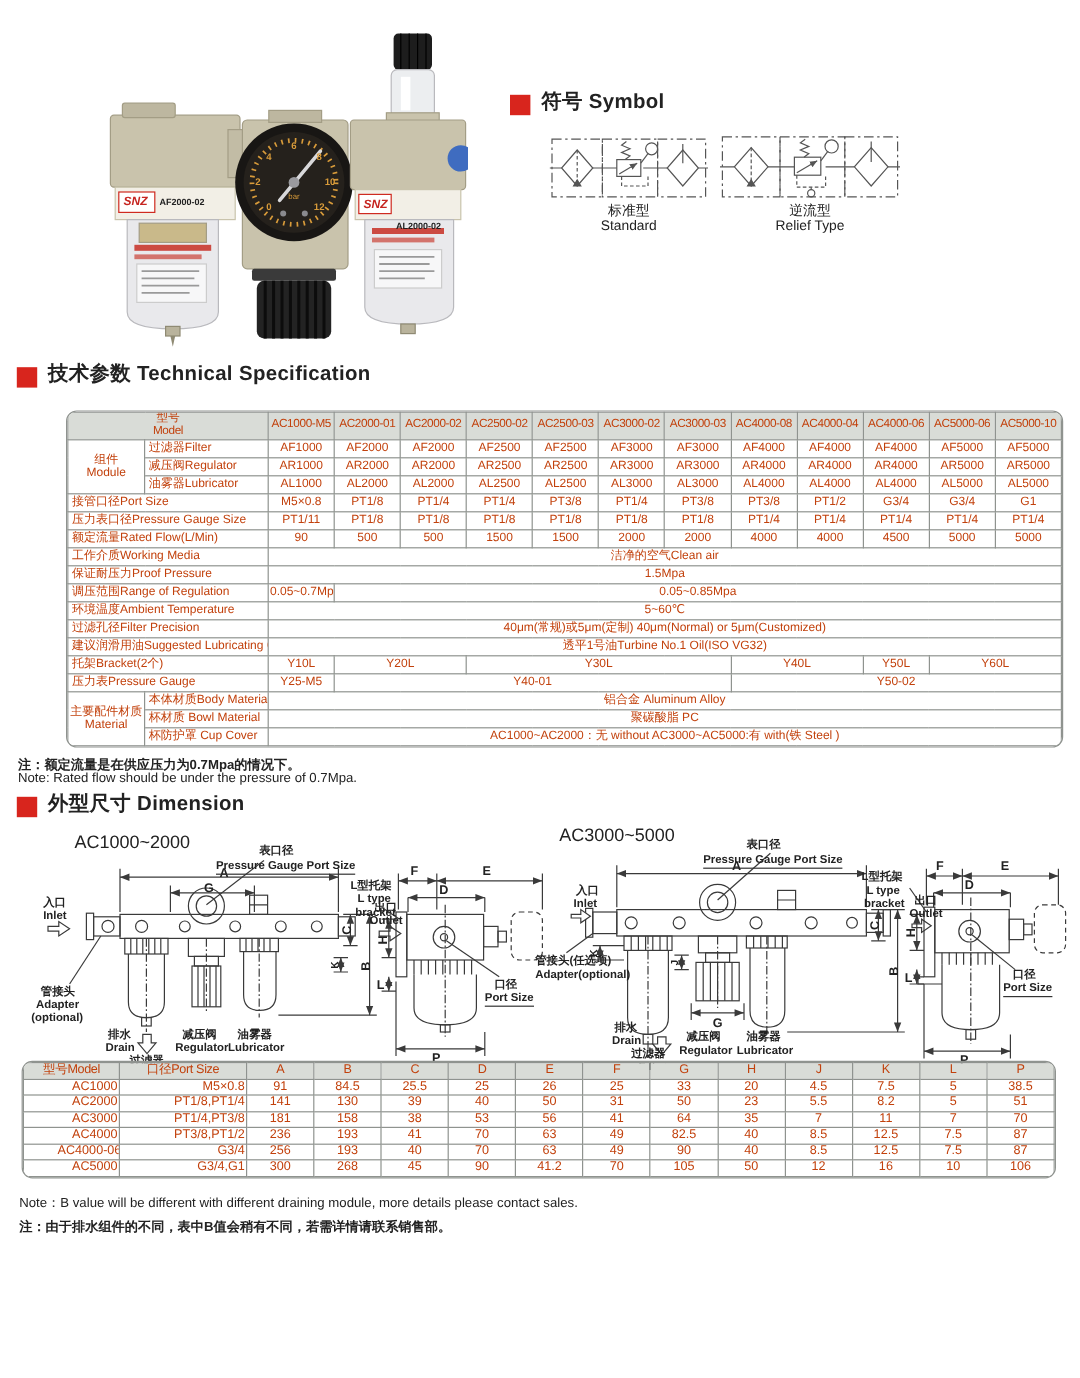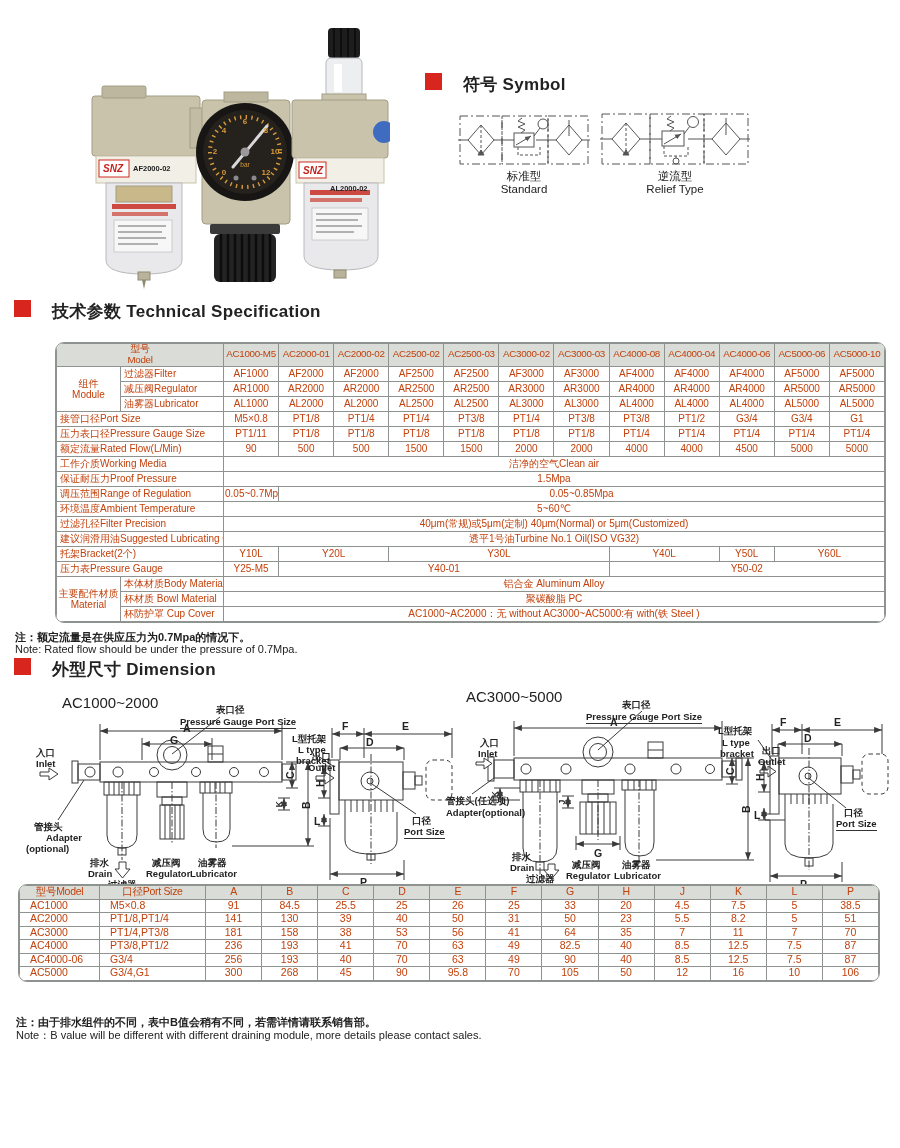--- a/index.html
+++ b/index.html
@@ -1,30 +1,30 @@
 <!DOCTYPE html>
 <html><head>
 <meta charset="utf-8">
 <style>
 *{margin:0;padding:0;box-sizing:border-box}
 body{width:900px;height:1148px;background:#fff;font-family:"Liberation Sans","DejaVu Sans",sans-serif;color:#1a1a1a;position:relative;overflow:hidden}
 .abs{position:absolute}
-.sec-title{position:absolute;display:flex;align-items:flex-start;gap:21px;font-size:17px;font-weight:bold;color:#222;letter-spacing:.3px}
+.sec-title{position:absolute;display:flex;align-items:flex-end;gap:9px;font-size:17px;font-weight:bold;color:#222;letter-spacing:.3px}
 .red-sq{width:17px;height:17px;background:#d8251d;flex:0 0 auto}
 
 .tblwrap{position:absolute;border:1px solid #8f938f;border-radius:9px;overflow:hidden}
 table{border-collapse:collapse;width:100%;table-layout:fixed;text-align:center;color:#c2410c}
 td{border:1px solid #8f938f;padding:0 1px;line-height:1.12;height:15px;font-size:10px;overflow:hidden}
 .spec td{height:15px}
 .dimt td{height:13.5px;font-size:10.5px}
 .hd{background:#d9dcd7;font-size:9.8px;letter-spacing:-.3px}
 .pre{white-space:pre-line}
 .lbl{text-align:left;padding-left:3px;white-space:nowrap}
 .grp{background:#fff}
-.ml{text-align:left;padding-left:10px;white-space:nowrap}
+.ml{text-align:right;padding-left:28px;white-space:nowrap}
 
 .note-cn{position:absolute;font-size:11px;font-weight:bold;color:#222}
 .note-en{position:absolute;font-size:11px;color:#222}
 
 .photo{position:absolute;left:72px;top:8px;width:318px;height:282px}
 .pht{position:absolute;line-height:1;white-space:nowrap}
 .brand{color:#c62520;font-weight:bold;font-style:italic;font-size:10px}
 .model{color:#222;font-weight:bold;font-size:7.5px}
 .gnum{position:absolute;transform:translate(-50%,-50%);font-size:8px;font-weight:bold;color:#d89b3a;line-height:1}
 .gbar{position:absolute;transform:translate(-50%,-50%);font-size:6.5px;color:#d89b3a;line-height:1}
@@ -472,21 +472,21 @@
     <b class="lb" style="left:196px;top:1px">表口径</b>
     <b class="lb ul" style="left:160px;top:13px">Pressure Gauge Port Size</b>
     <b class="lb" style="left:16px;top:44px">入口</b>
     <b class="lb" style="left:16px;top:55px">Inlet</b>
     <b class="lb" style="left:292px;top:48px">出口</b>
     <b class="lb" style="left:288px;top:59px">Outlet</b>
     <b class="lb dm r" style="left:266px;top:66px">C</b>
     <b class="lb dm r" style="left:282px;top:96px">B</b>
     <b class="lb s r" style="left:256px;top:96px">K</b>
     <b class="lb" style="left:14px;top:118px">管接头</b>
-    <b class="lb" style="left:26px;top:129px">Adapter</b>
+    <b class="lb" style="left:10px;top:129px">Adapter</b>
     <b class="lb" style="left:6px;top:140px">(optional)</b>
     <b class="lb" style="left:70px;top:154px">排水</b>
     <b class="lb" style="left:68px;top:165px">Drain</b>
     <b class="lb" style="left:88px;top:176px">过滤器</b>
     <b class="lb" style="left:94px;top:187px">Filter</b>
     <b class="lb" style="left:132px;top:154px">减压阀</b>
     <b class="lb" style="left:126px;top:165px">Regulator</b>
     <b class="lb" style="left:178px;top:154px">油雾器</b>
     <b class="lb" style="left:170px;top:165px">Lubricator</b>
     <b class="lb dm" style="left:322px;top:17px">F</b>
@@ -738,27 +738,27 @@
           <td>7.5</td>
           <td>87</td>
         </tr>
         <tr>
           <td class="ml">AC5000</td>
           <td class="ml">G3/4,G1</td>
           <td>300</td>
           <td>268</td>
           <td>45</td>
           <td>90</td>
-          <td>95.8</td>
+          <td>41.2</td>
           <td>70</td>
           <td>105</td>
           <td>50</td>
           <td>12</td>
           <td>16</td>
           <td>10</td>
           <td>106</td>
         </tr>
       </tbody>
     </table>
 </div>
 
 <span class="note-cn" style="left:16px;top:1015px">注：由于排水组件的不同，表中B值会稍有不同，若需详情请联系销售部。</span>
-<span class="note-en" style="left:16px;top:1028px">Note：B value will be different with different draining module, more details please contact sales.</span>
+<span class="note-en" style="left:16px;top:995px">Note：B value will be different with different draining module, more details please contact sales.</span>
 
 </body></html>

